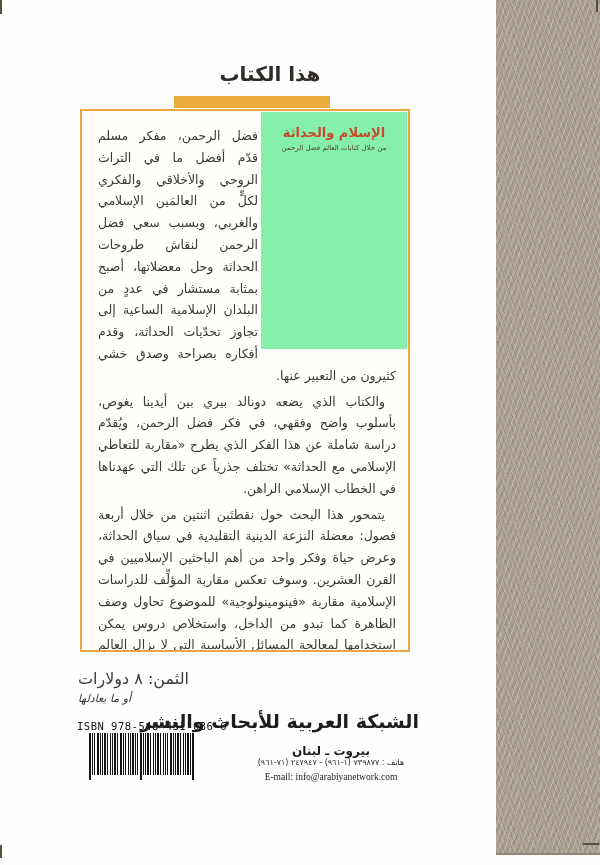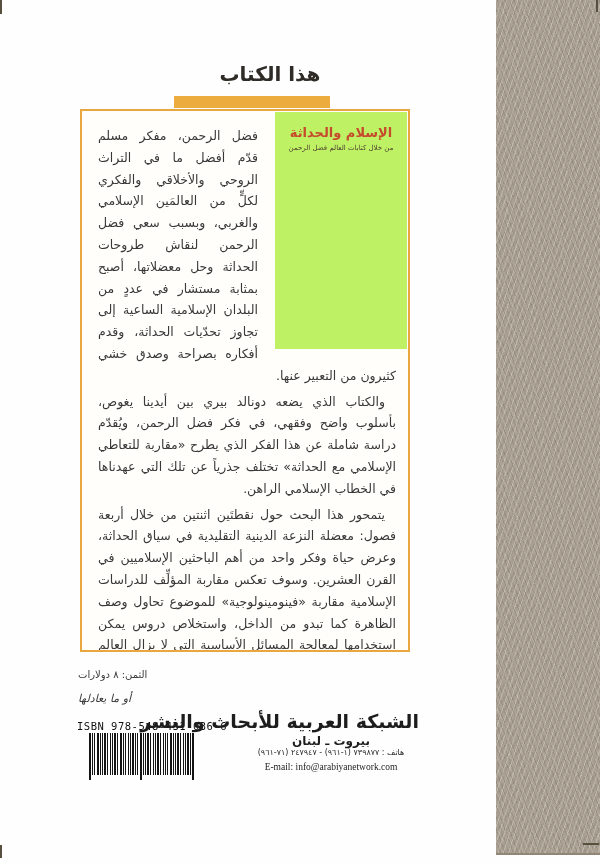--- a/index.html
+++ b/index.html
@@ -37,22 +37,22 @@
     padding:14px 12px 0 16px;direction:rtl;text-align:justify;
     overflow:hidden;
   }
   .float-spacer{float:right;width:138px;height:226px;}
   .blurb-box p{
     margin:0;font-size:12.5px;line-height:21.8px;color:#383838;
   }
   .blurb-box p.indent{text-indent:11px;margin-top:4px;}
   
   .cover-scan{
-    position:absolute;top:1px;right:1px;width:132px;height:237px;
-    background:#bef264;direction:rtl;
+    position:absolute;top:1px;right:1px;width:146px;height:237px;
+    background:#86efac;direction:rtl;
   }
   .cover-ar-title{
     margin-top:13px;text-align:center;font-size:13px;font-weight:bold;color:#c64a2c;
   }
   .cover-ar-subtitle{
     margin-top:4px;text-align:center;font-size:7px;color:#4f4130;
   }
   .green-cover{
     position:absolute;left:7px;top:54px;width:121px;height:179px;
     box-sizing:border-box;background:#d7d17c;
@@ -83,39 +83,39 @@
     background:linear-gradient(90deg,#cf7230 0 48%,#b95f22 48% 52%,#d67f35 52% 100%);
     border:1px solid #8e4a18;transform:rotate(2deg);
   }
   .gc-tiles{
     position:absolute;left:22px;top:61px;width:60px;height:11px;
     background:repeating-linear-gradient(90deg,#b6c0bc 0 7px,#3a2b1c 7px 8px);
     border:1px solid #3a2b1c;opacity:.85;
   }
   
   .price-line{position:absolute;direction:rtl;white-space:nowrap;color:#3a3a3a;}
-  .price-1{left:78px;top:669px;font-size:10px;}
+  .price-1{left:78px;top:669px;font-size:16px;}
   .price-2{left:78px;top:692px;font-size:11px;font-style:italic;}
   
   .isbn-label{
     position:absolute;left:77px;top:720px;font-family:"DejaVu Sans Mono",monospace;
     font-size:10.5px;letter-spacing:.5px;color:#111;white-space:nowrap;
   }
   .barcode-bars{
     position:absolute;left:89px;top:733px;width:114px;height:48px;font-size:0;
     white-space:nowrap;
   }
   .barcode-digits{
     position:absolute;left:83px;top:772px;font-family:"DejaVu Sans Mono",monospace;
     font-size:14px;letter-spacing:2.5px;color:#111;white-space:nowrap;background:#fefefe;
   }
   
   .publisher{position:absolute;left:243px;top:710px;width:176px;text-align:center;}
   .pub-name{direction:rtl;font-size:19px;font-weight:bold;color:#1d1d1d;white-space:nowrap;}
-  .pub-city{direction:rtl;font-size:12px;font-weight:bold;color:#1d1d1d;margin-top:2px;}
+  .pub-city{direction:rtl;font-size:12px;font-weight:bold;color:#1d1d1d;margin-top:12px;}
   .pub-phone{direction:rtl;font-size:8px;color:#2a2a2a;white-space:nowrap;}
   .pub-email{direction:ltr;font-family:"Liberation Serif",serif;font-size:9.5px;color:#1d1d1d;margin-top:5px;}
 </style>
 </head>
 <body>
 
 <div class="page">
 
   <div class="spine-strip"></div>
   <div class="crop-mark mark-tl"></div>

